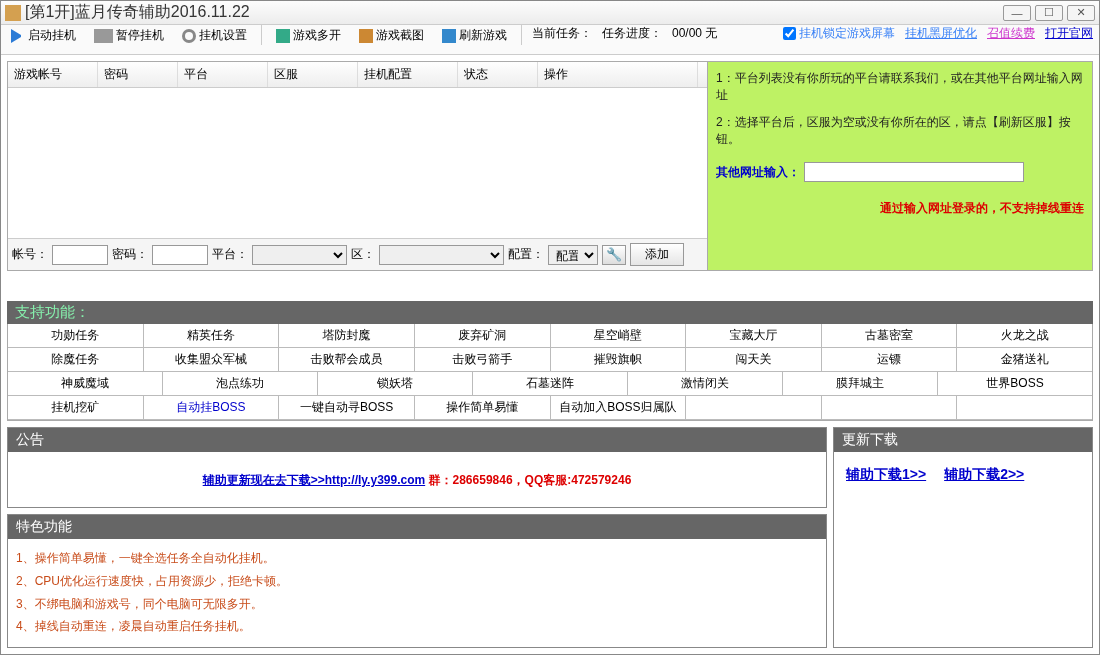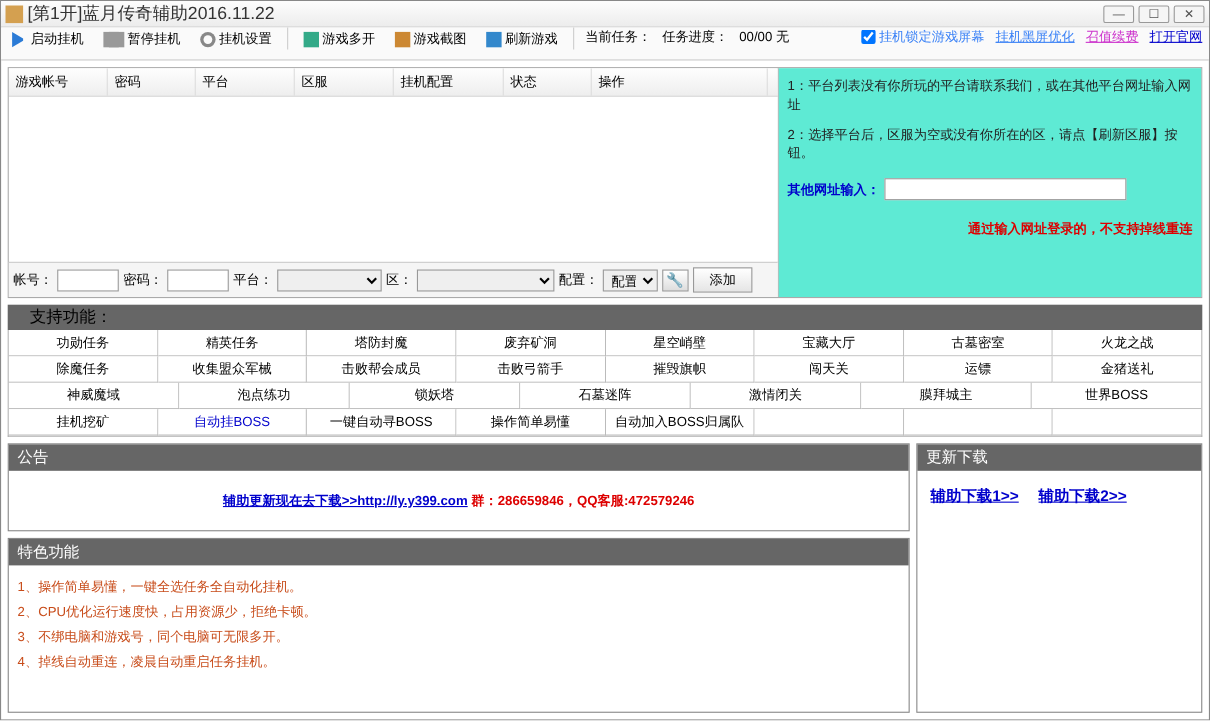--- a/index.html
+++ b/index.html
@@ -32,26 +32,26 @@
 .leftpane { width: 700px; display: flex; flex-direction: column; border-right: 1px solid #aaa; }
 .table { flex: 1; overflow: hidden; }
 .thead { display: flex; background: linear-gradient(#fefefe,#eee); border-bottom: 1px solid #ccc; }
 .thead div { padding: 4px 6px; border-right: 1px solid #ddd; text-align: left; }
 .inputrow { display: flex; align-items: center; gap: 4px; padding: 4px; background: #f5f5f5; border-top: 1px solid #ccc; }
 .inputrow label { white-space: nowrap; }
 .inputrow input[type=text], .inputrow input[type=password], .inputrow select { border: 1px solid #999; padding: 2px 3px; height: 20px; }
 .wrench { width: 24px; height: 20px; border: 1px solid #999; background: linear-gradient(#fff,#ddd); display: flex; align-items: center; justify-content: center; cursor: pointer; }
 .wrench span { color: #b8860b; font-size: 13px; }
 .addbtn { padding: 2px 14px; border: 1px solid #999; background: linear-gradient(#fff,#e5e5e5); cursor: pointer; }
-.rightpane { flex: 1; background: #5eead4; padding: 8px; display: flex; flex-direction: column; gap: 10px; font-size: 13px; }
+.rightpane { flex: 1; background: #bef264; padding: 8px; display: flex; flex-direction: column; gap: 10px; font-size: 13px; }
 .rightpane .line { color: #222; }
 .rightpane .urlrow { display: flex; align-items: center; gap: 4px; margin-top: 4px; }
 .rightpane input { border: 1px solid #999; padding: 2px; height: 20px; width: 220px; }
 .rightpane .note { color: #d00; font-weight: bold; text-align: right; margin-top: 8px; }
-.supporthdr { background: #666; color: #000000; padding: 2px 20px; font-size: 15px; }
+.supporthdr { background: #666; color: #86efac; padding: 2px 8px; font-size: 15px; margin-top: 24px; }
 .featgrid { border: 1px solid #aaa; border-top: none; }
 .frow { display: flex; }
 .fcell { flex: 1; border-right: 1px solid #bbb; border-bottom: 1px solid #bbb; text-align: center; padding: 3px 2px; background: #fff; }
 .fcell:last-child { border-right: none; }
 .fcell.bluecell { color: #00c; }
 .lower { display: flex; gap: 6px; flex: 1; min-height: 0; }
 .lcol { flex: 1; display: flex; flex-direction: column; gap: 6px; min-height: 0; }
 .rcol { width: 260px; display: flex; flex-direction: column; }
 .panel { border: 1px solid #888; display: flex; flex-direction: column; }
 .panel.flex1 { flex: 1; min-height: 0; }

